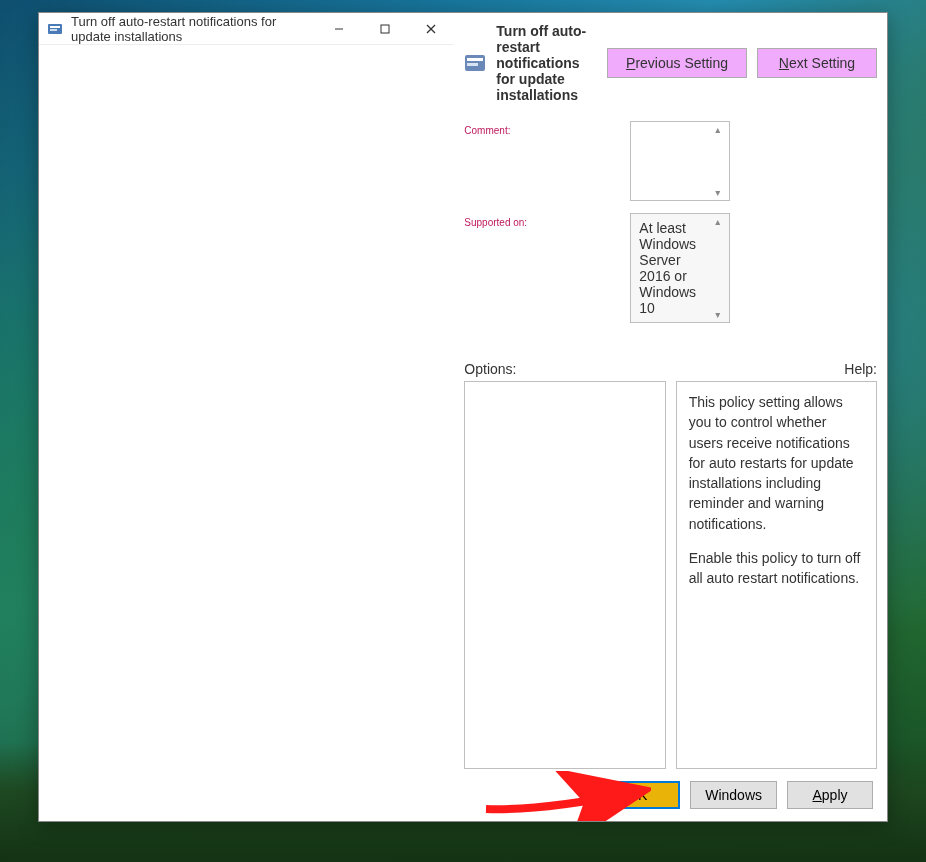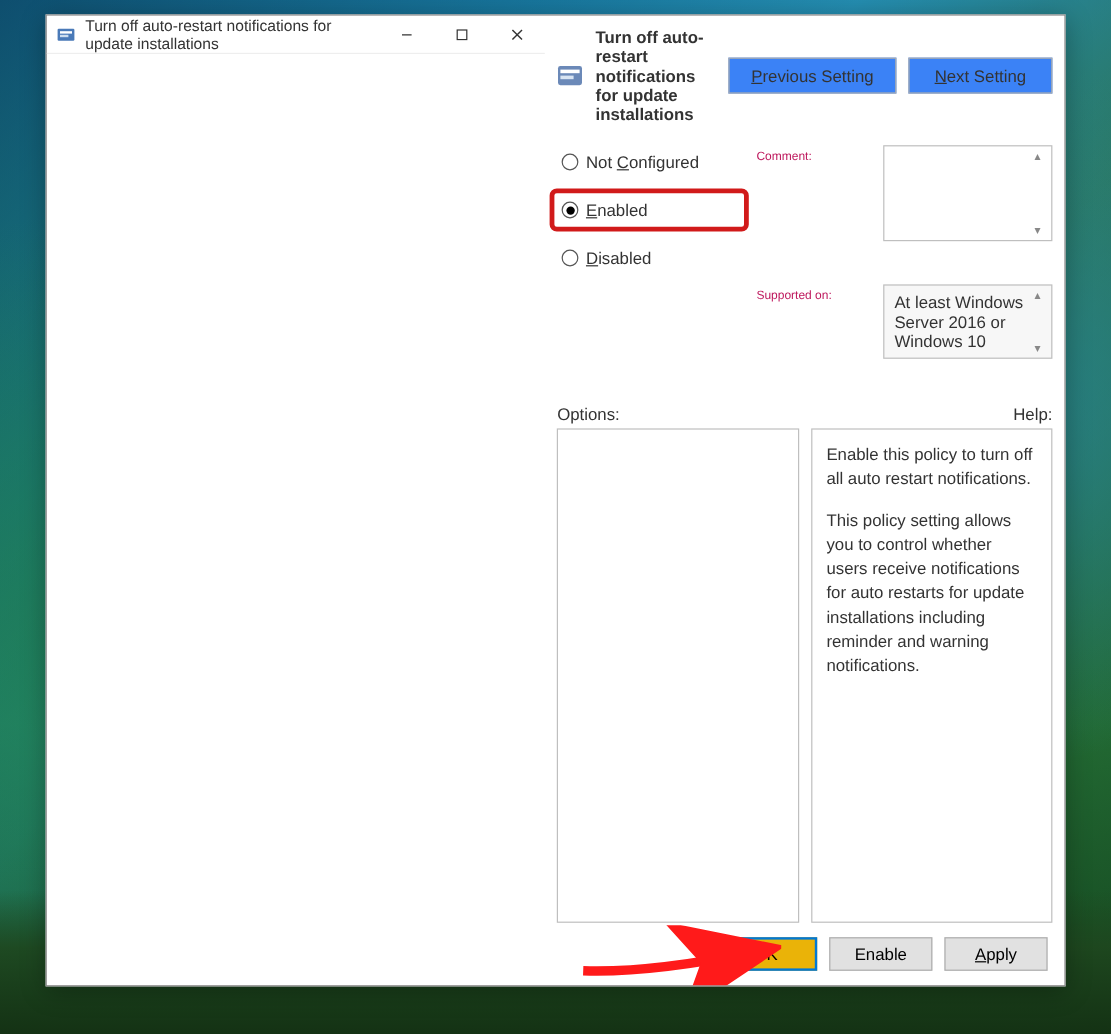--- a/index.html
+++ b/index.html
@@ -56,21 +56,21 @@
   }
 
   
   .content { flex:1; padding: 6px 10px 10px 10px; display:flex; flex-direction:column; }
   .header-row {
     display:flex; align-items:center; gap:10px; padding:4px 0 10px 0;
   }
   .header-row .hicon { width:22px; height:22px; }
   .header-row .htitle { font-weight:600; font-size:14px; flex:1; }
   .navbtn {
-    background: #3b82f6; border:1px solid #adadad;
+    background: #f0abfc; border:1px solid #adadad;
     padding: 6px 18px; font-size:14px; color:#333;
     min-width:120px; text-align:center;
   }
 
   
   .upper {
     display:grid;
     grid-template-columns: 160px 100px 1fr;
     column-gap: 6px;
     row-gap: 12px;
@@ -191,36 +191,20 @@
             <rect x="3" y="11" width="11" height="3" fill="#d8e4f2"></rect>
           </svg>
       </span>
       <span class="htitle">Turn off auto-restart notifications for update installations</span>
       <button class="navbtn"><span style="text-decoration:underline">P</span><span>revious Setting</span></button>
       <button class="navbtn"><span style="text-decoration:underline">N</span><span>ext Setting</span></button>
     </div>
 
     <div class="upper">
 
-      <div class="radios">
-        <label class="radio-row">
-          <span class="radio-vis"></span>
-          <span class="radio-label">Not <span style="text-decoration:underline">C</span>onfigured</span>
-        </label>
-        <span class="highlight-box">
-          <label class="radio-row" style="padding:2px 2px">
-            <span class="radio-vis checked"></span>
-            <span class="radio-label"><span style="text-decoration:underline">E</span>nabled</span>
-          </label>
-        </span>
-        <label class="radio-row">
-          <span class="radio-vis"></span>
-          <span class="radio-label"><span style="text-decoration:underline">D</span>isabled</span>
-        </label>
-      </div>
 
       <div class="field-label">Comment:</div>
       <div class="textarea-box">
         <span></span>
         <span class="scroll-arrow up">▴</span>
         <span class="scroll-arrow down">▾</span>
       </div>
 
       <div></div>
       <div class="field-label">Supported on:</div>
@@ -233,28 +217,28 @@
     </div>
 
     <div class="lower-labels">
       <div class="col-left">Options:</div>
       <div>Help:</div>
     </div>
 
     <div class="lower">
       <div class="panel options"></div>
       <div class="panel help">
+        <p>This policy setting allows you to control whether users receive notifications for auto restarts for update installations including reminder and warning notifications.</p>
         <p>Enable this policy to turn off all auto restart notifications.</p>
-        <p>This policy setting allows you to control whether users receive notifications for auto restarts for update installations including reminder and warning notifications.</p>
       </div>
     </div>
 
     <div class="footer">
       <button class="btn primary">OK</button>
-      <button class="btn">Enable</button>
+      <button class="btn">Windows</button>
       <button class="btn"><span style="text-decoration:underline">A</span>pply</button>
     </div>
 
   </div>
 
   <svg class="arrow-annot" viewBox="0 0 170 50">
     <defs>
       <marker id="ah" markerWidth="12" markerHeight="12" refX="9" refY="5" orient="auto">
         <path d="M0,0 L12,5 L0,10 L3,5 Z" fill="#ff1a1a"></path>
       </marker>

